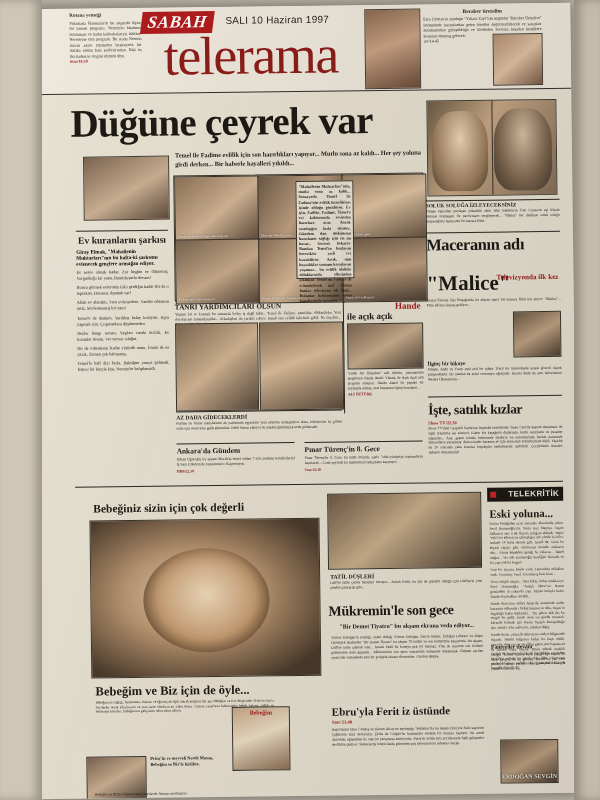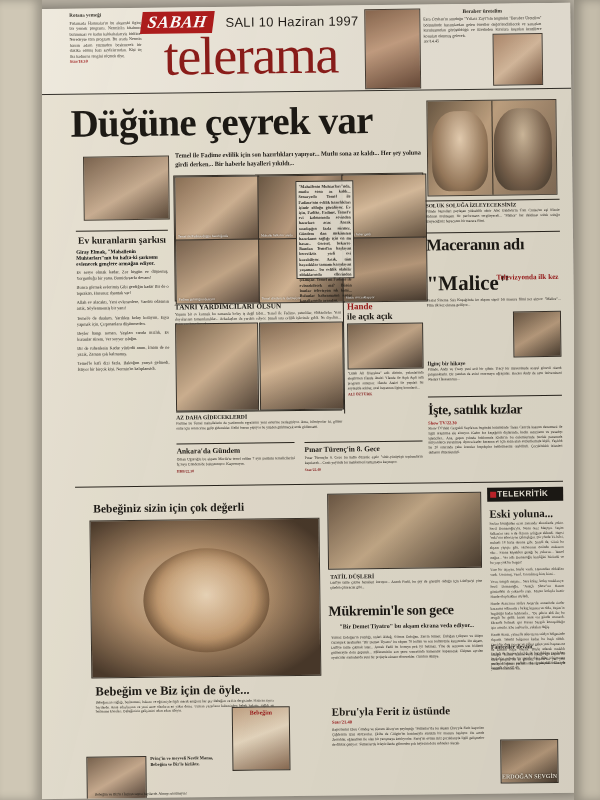--- a/index.html
+++ b/index.html
@@ -83,21 +83,21 @@
     font-size: 17px;
     font-style: italic;
     letter-spacing: 0.5px;
     text-align: center;
     line-height: 22px;
     transform: skewX(-8deg);
   }
   #issue-date {
     position: absolute; left: 200px; top: 8px;
     font-family: "Liberation Sans", sans-serif;
-    font-size: 13px; color: #231f1a; letter-spacing: .3px;
+    font-size: 10px; color: #231f1a; letter-spacing: .3px;
   }
   #wordmark {
     position: absolute; left: 138px; top: 20px;
     font-family: "Liberation Serif", serif;
     font-size: 54px;
     color: #8e1d1a;
     letter-spacing: -1.5px;
     font-weight: normal;
     line-height: 58px;
   }
@@ -229,21 +229,21 @@
   #mid-photos { left: 146px; top: 316px; width: 166px; height: 86px; }
   #mid-photos .p1 { position:absolute; left:0; top:0; width:81px; height:86px; background:linear-gradient(140deg,#7e6850,#d2b595 50%,#56473a); border:0.5px solid #3a332a;}
   #mid-photos .p2 { position:absolute; left:84px; top:0; width:82px; height:86px; background:linear-gradient(160deg,#8b7159,#ddbf9d 45%,#5c4b3c); border:0.5px solid #3a332a;}
 
   
   #hande {
     left: 314px; top: 296px; width: 80px; height: 112px;
     border-left: 0.6px solid #2b2720;
     padding-left: 3px;
   }
-  #hande .t { font-size: 9px; font-weight: bold; color:#a01c1c; line-height: 10px; }
+  #hande .t { font-size: 9px; font-weight: bold; color:#a01c1c; line-height: 10px; margin-left: 48px; }
   #hande .t2 { font-size: 9px; font-weight: bold; color:#1d1a15; line-height: 10px;}
   #hande .ph { margin-top:2px; width: 74px; height: 44px; background:linear-gradient(150deg,#7d6751,#cbae8f 50%,#54463a); border:0.5px solid #3a332a;}
   #hande .bd { font-size: 3.6px; line-height:1.35; text-align: justify; margin-top:2px; color:#23201a;}
   #hande .by { font-size: 3.8px; font-weight:bold; margin-top:2px; color:#8a1a1a;}
 
   
   #azdaha {
     left: 146px; top: 404px; width: 166px; height: 28px;
     border-top: 0.8px solid #2b2720;
     padding-top: 2px;
@@ -366,21 +366,21 @@
   #ebru-s { left: 298px; top: 714px; font-size: 4.6px; font-weight:bold; color:#a01c1c;}
   #ebru-b { left: 298px; top: 722px; width: 152px; font-size:3.6px; line-height:1.35; text-align:justify; color:#23201a;}
 
   
   #tk-box {
     left: 456px; top: 484px; width: 76px; height: 14px;
     background: #1d1a15;
   }
   #tk-box .lbl {
     color:#f0ebdf; font-family:"Liberation Sans", sans-serif; font-weight:bold;
-    font-size:8px; line-height:14px; padding-left:10px; letter-spacing:0.4px;
+    font-size:8px; line-height:14px; padding-left:21px; letter-spacing:0.4px;
   }
   #tk-box .sq { position:absolute; left:3px; top:4px; width:6px; height:6px; background:#c9242b;}
   #eski-t { left: 458px; top: 504px; font-size: 11px; font-weight:bold; color:#1d1a15;}
   #eski-b { left: 458px; top: 518px; width: 74px; font-size:3.5px; line-height:1.38; text-align:justify; color:#23201a;}
   #eski-b p { margin: 0 0 2.5px 0; }
   #fanteziler-t { left:458px; top: 640px; font-size: 5.6px; font-weight:bold; color:#1d1a15;}
   #fanteziler-b { left:458px; top: 648px; width:74px; font-size:3.5px; line-height:1.36; text-align:justify; color:#23201a;}
   #erdogan-ph {
     left: 466px; top: 736px; width: 58px; height: 44px;
     background:linear-gradient(150deg,#6a5845,#bfa182 50%,#4a3d31); border:0.5px solid #3a332a;

